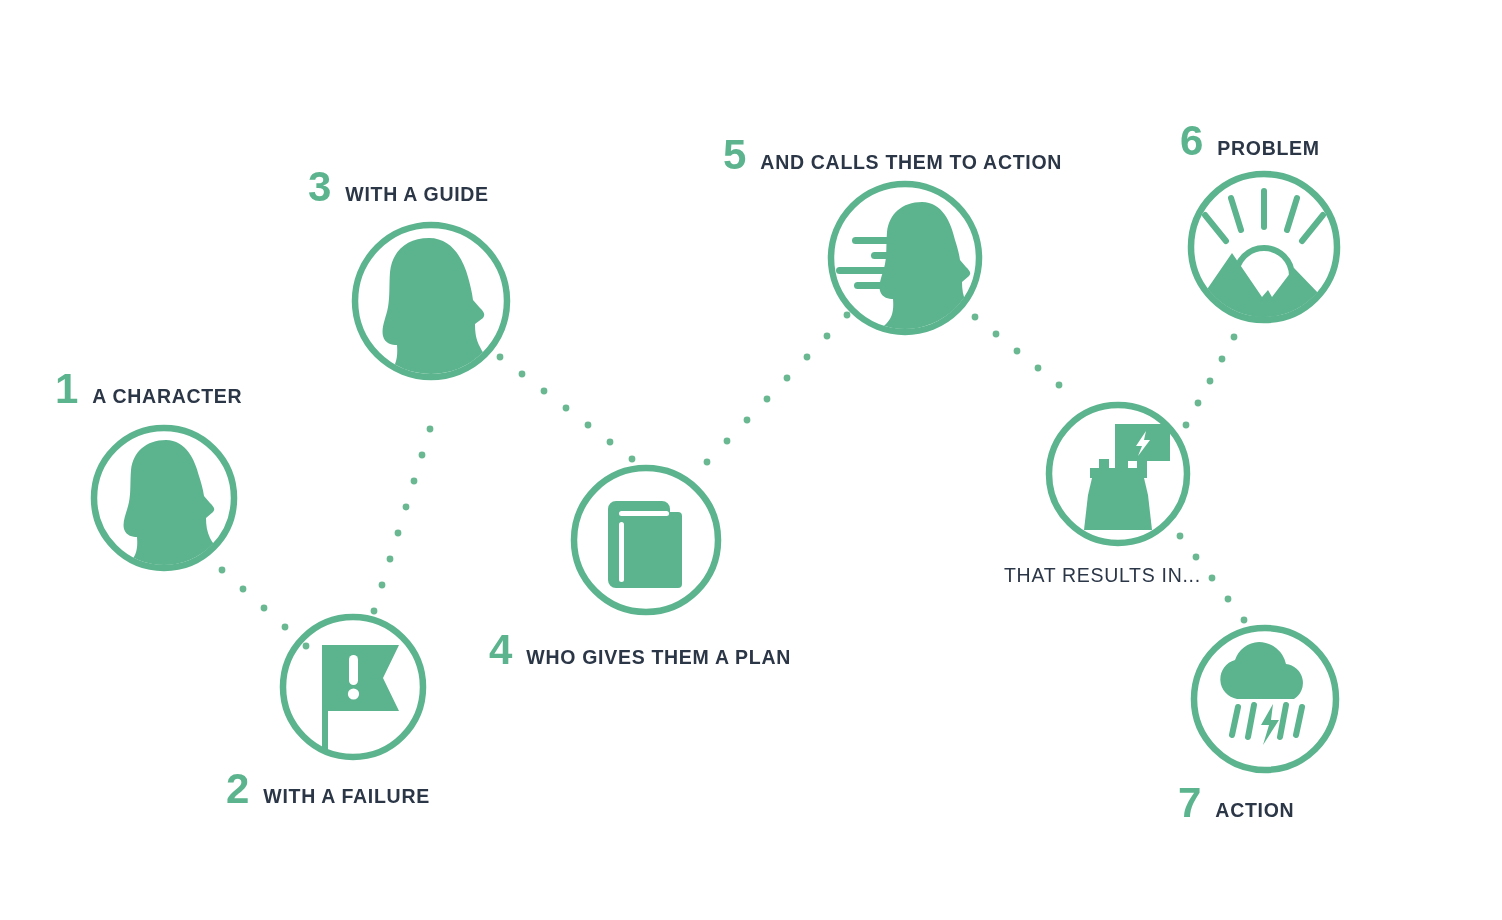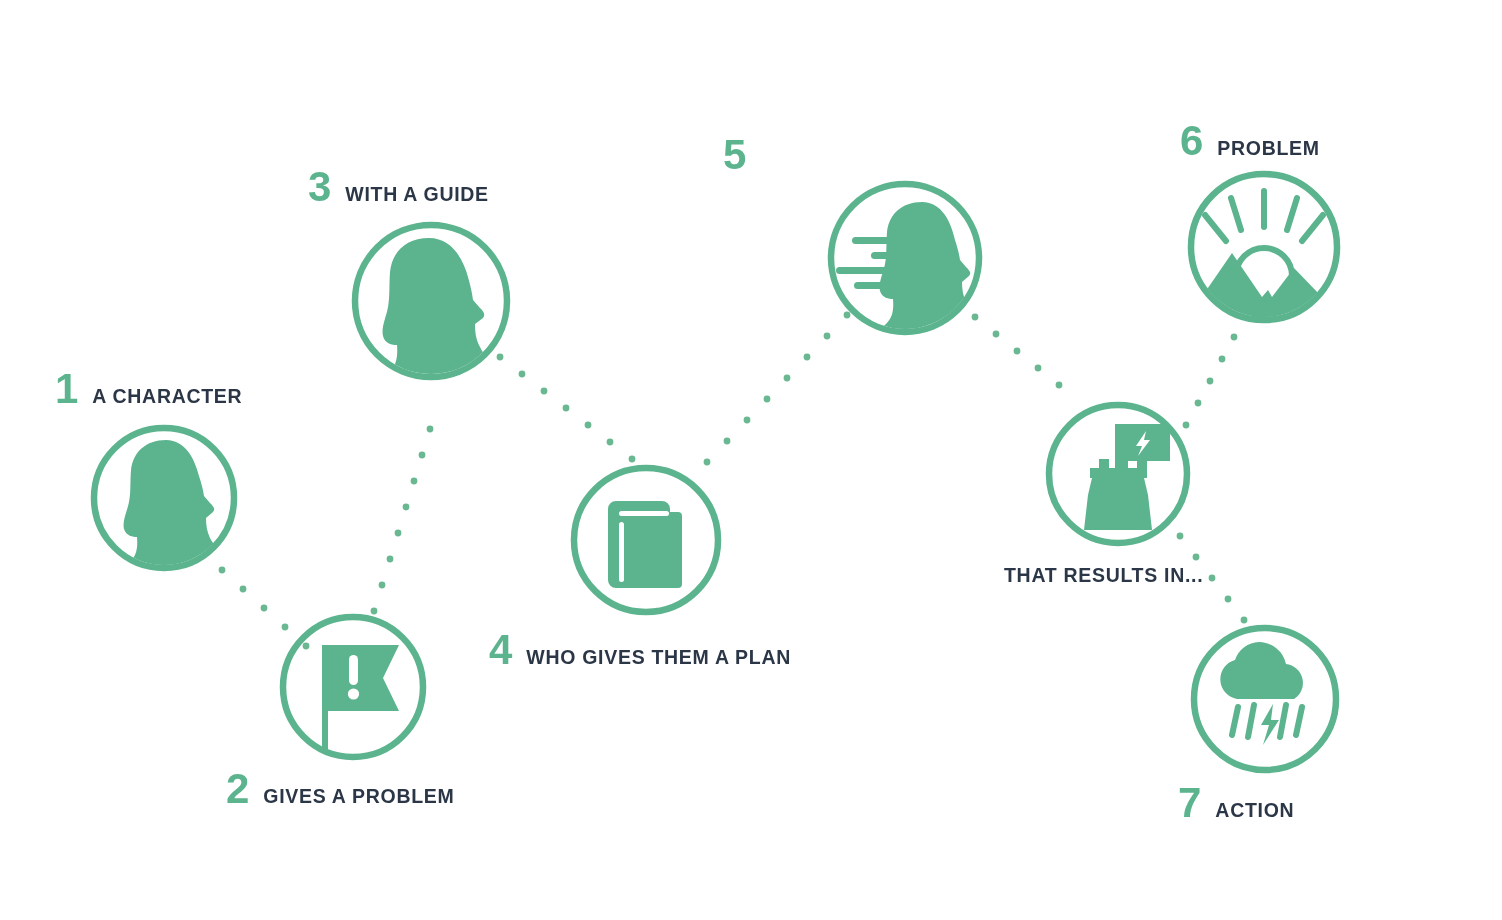--- a/index.html
+++ b/index.html
@@ -41,21 +41,21 @@
     font-family: "Liberation Sans", sans-serif;
     font-weight: bold;
     font-size: 19.5px;
     letter-spacing: 0.7px;
     line-height: 1;
     color: #2b3647;
   }
   .plain-text {
     position: absolute;
     font-family: "Liberation Sans", sans-serif;
-    font-weight: bold;
+    font-weight: normal;
     font-size: 19.5px;
     letter-spacing: 0.7px;
     color: #2b3647;
     white-space: nowrap;
     user-select: none;
   }
 </style>
 </head>
 <body>
 
@@ -337,35 +337,36 @@
     </g>
   </svg>
 
   <div class="step-label" style="left:55px; top:368px;">
     <span class="step-num">1</span>
     <span class="step-text">A CHARACTER</span>
   </div>
 
   <div class="step-label" style="left:226px; top:768px;">
     <span class="step-num">2</span>
-    <span class="step-text">GIVES A PROBLEM</span>
+    <span class="step-text">WITH A FAILURE</span>
   </div>
 
   <div class="step-label" style="left:308px; top:166px;">
     <span class="step-num">3</span>
     <span class="step-text">WITH A GUIDE</span>
   </div>
 
   <div class="step-label" style="left:489px; top:629px;">
     <span class="step-num">4</span>
     <span class="step-text">WHO GIVES THEM A PLAN</span>
   </div>
 
   <div class="step-label" style="left:723px; top:134px;">
     <span class="step-num">5</span>
+    <span class="step-text">AND CALLS THEM TO ACTION</span>
   </div>
 
   <div class="step-label" style="left:1180px; top:120px;">
     <span class="step-num">6</span>
     <span class="step-text">PROBLEM</span>
   </div>
 
   <div class="step-label" style="left:1178px; top:782px;">
     <span class="step-num">7</span>
     <span class="step-text">ACTION</span>

